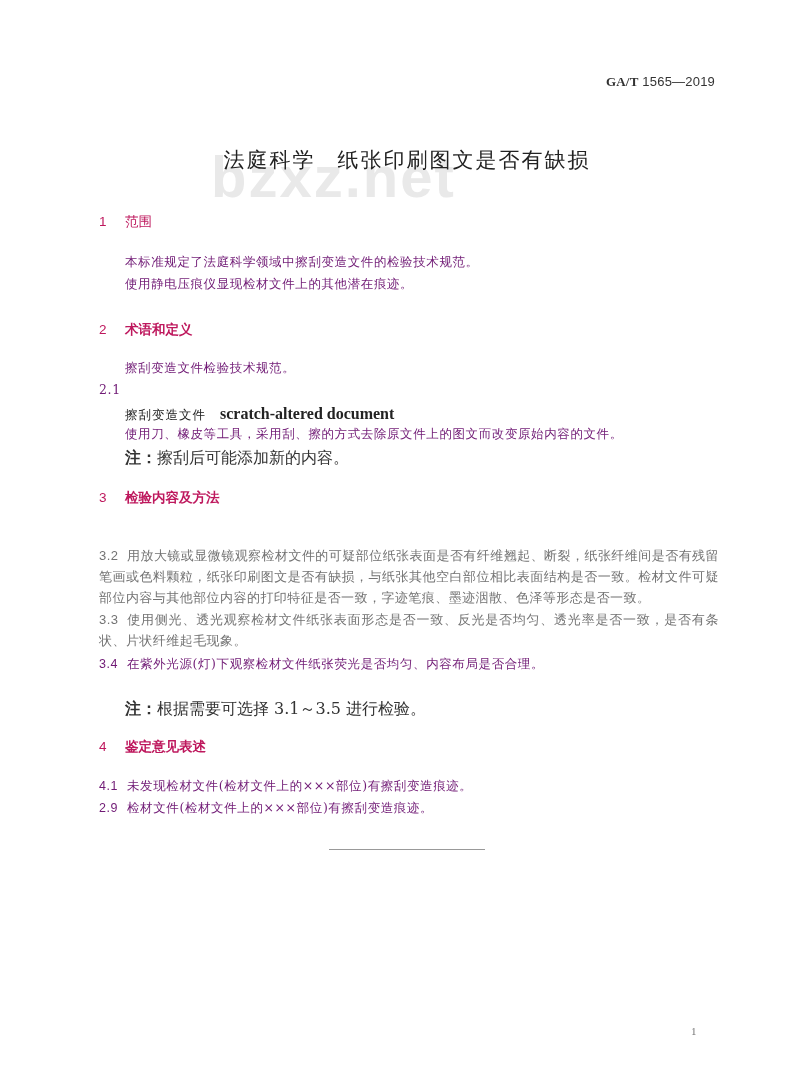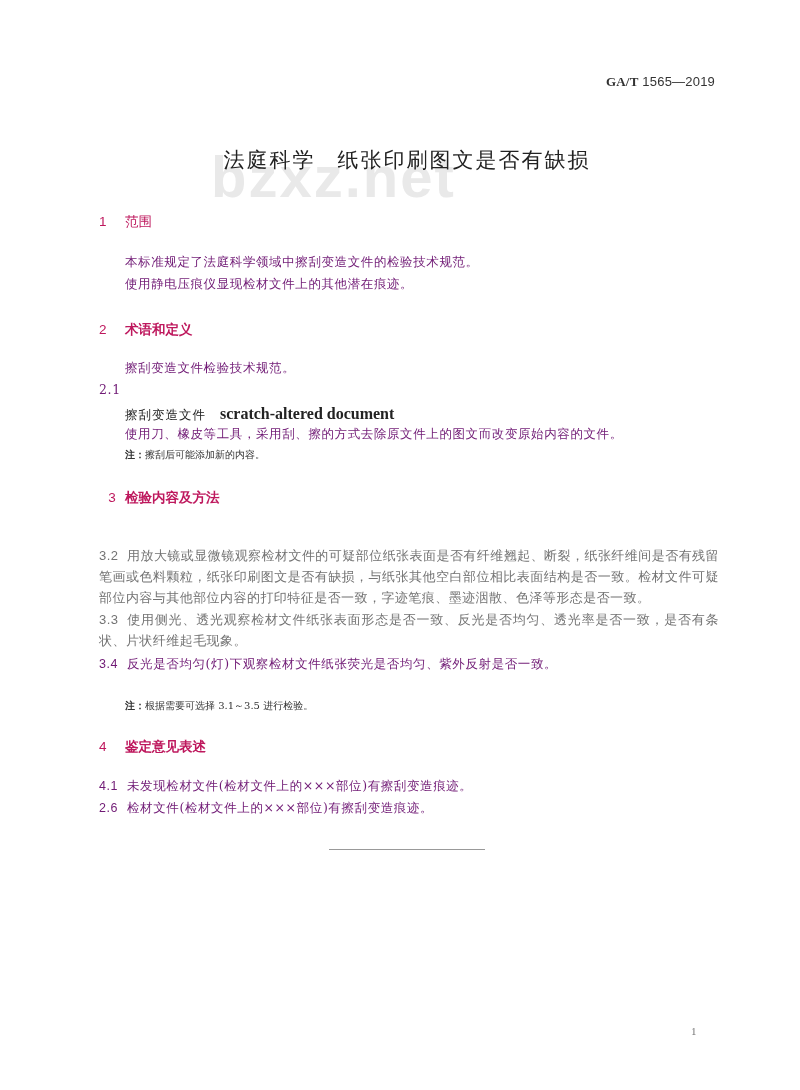--- a/index.html
+++ b/index.html
@@ -20,21 +20,21 @@
          color: #be185d; z-index: 1; }
     .h .num { display: inline-block; width: 26px; font-family: "Liberation Sans", sans-serif; }
     .h .txt { font-weight: bold; }
     .p { position: absolute; font-size: 12.5px; color: #701a75; z-index: 1; white-space: nowrap; letter-spacing: 0.6px; }
     .indent { left: 118px; }
     .clause { left: 92px; }
     .clause .cn { display: inline-block; width: 28px; font-family: "Liberation Sans", sans-serif; }
     .wrap { position: absolute; left: 92px; width: 620px; font-size: 13px; color: #737373; line-height: 21px;
             z-index: 1; letter-spacing: 0.45px; text-align: justify; }
     .wrap .cn { display: inline-block; width: 28px; font-family: "Liberation Sans", sans-serif; }
-    .note { position: absolute; left: 118px; font-size: 10px; color: #333; z-index: 1; }
+    .note { position: absolute; left: 118px; font-size: 16px; color: #333; z-index: 1; }
     .note .lbl { font-weight: bold; font-family: "DejaVu Sans", sans-serif; }
     .term { position: absolute; left: 118px; font-size: 12.5px; z-index: 1; color: #222; }
     .term .zh { font-weight: normal; font-family: "DejaVu Sans", sans-serif; letter-spacing: 1px; }
     .term .en { font-weight: bold; font-family: "Liberation Serif", serif; margin-left: 14px; font-size: 16px; }
     .endline { position: absolute; left: 322px; top: 841px; width: 156px; height: 0; border-top: 1px solid #999; }
     .pagenum { position: absolute; left: 684px; top: 1017px; font-size: 11px; color: #777;
                font-family: "Liberation Serif", serif; }
   </style>
 </head>
 <body>
@@ -64,42 +64,42 @@
   <div class="p indent" style="top:352px;">擦刮变造文件检验技术规范。</div>
   <div class="p clause" style="top:374px;">2.1</div>
   <div class="term" style="top:397px;">
     <span class="zh">擦刮变造文件</span><span class="en">scratch-altered document</span>
   </div>
   <div class="p indent" style="top:418px;">使用刀、橡皮等工具，采用刮、擦的方式去除原文件上的图文而改变原始内容的文件。</div>
   <div class="note" style="top:440px;">
     <span class="lbl">注：</span><span>擦刮后可能添加新的内容。</span>
   </div>
 
-  <div class="h" style="top:481px;text-align:center;">
+  <div class="h" style="top:481px;">
     <span class="num">3</span><span class="txt">检验内容及方法</span>
   </div>
   <div class="wrap" style="top:537px;">
     <span class="cn">3.2</span><span>用放大镜或显微镜观察检材文件的可疑部位纸张表面是否有纤维翘起、断裂，纸张纤维间是否有残留笔画或色料颗粒，纸张印刷图文是否有缺损，与纸张其他空白部位相比表面结构是否一致。检材文件可疑部位内容与其他部位内容的打印特征是否一致，字迹笔痕、墨迹洇散、色泽等形态是否一致。</span>
   </div>
   <div class="wrap" style="top:601px;">
     <span class="cn">3.3</span><span>使用侧光、透光观察检材文件纸张表面形态是否一致、反光是否均匀、透光率是否一致，是否有条状、片状纤维起毛现象。</span>
   </div>
   <div class="p clause" style="top:648px;">
-    <span class="cn">3.4</span><span>反光是否均匀(灯)下观察检材文件纸张荧光是否均匀、紫外反射是否一致。</span>
+    <span class="cn">3.4</span><span>在紫外光源(灯)下观察检材文件纸张荧光是否均匀、内容布局是否合理。</span>
   </div>
   <div class="note" style="top:691px;">
     <span class="lbl">注：</span><span>根据需要可选择 3.1～3.5 进行检验。</span>
   </div>
 
   <div class="h" style="top:730px;">
     <span class="num">4</span><span class="txt">鉴定意见表述</span>
   </div>
   <div class="p clause" style="top:770px;">
     <span class="cn">4.1</span><span>未发现检材文件(检材文件上的×××部位)有擦刮变造痕迹。</span>
   </div>
   <div class="p clause" style="top:792px;">
-    <span class="cn">2.6</span><span>检材文件(检材文件上的×××部位)有擦刮变造痕迹。</span>
+    <span class="cn">2.9</span><span>检材文件(检材文件上的×××部位)有擦刮变造痕迹。</span>
   </div>
 
   <div class="endline"></div>
 
   <div class="pagenum">1</div>
 </div>
 
 </body></html>

